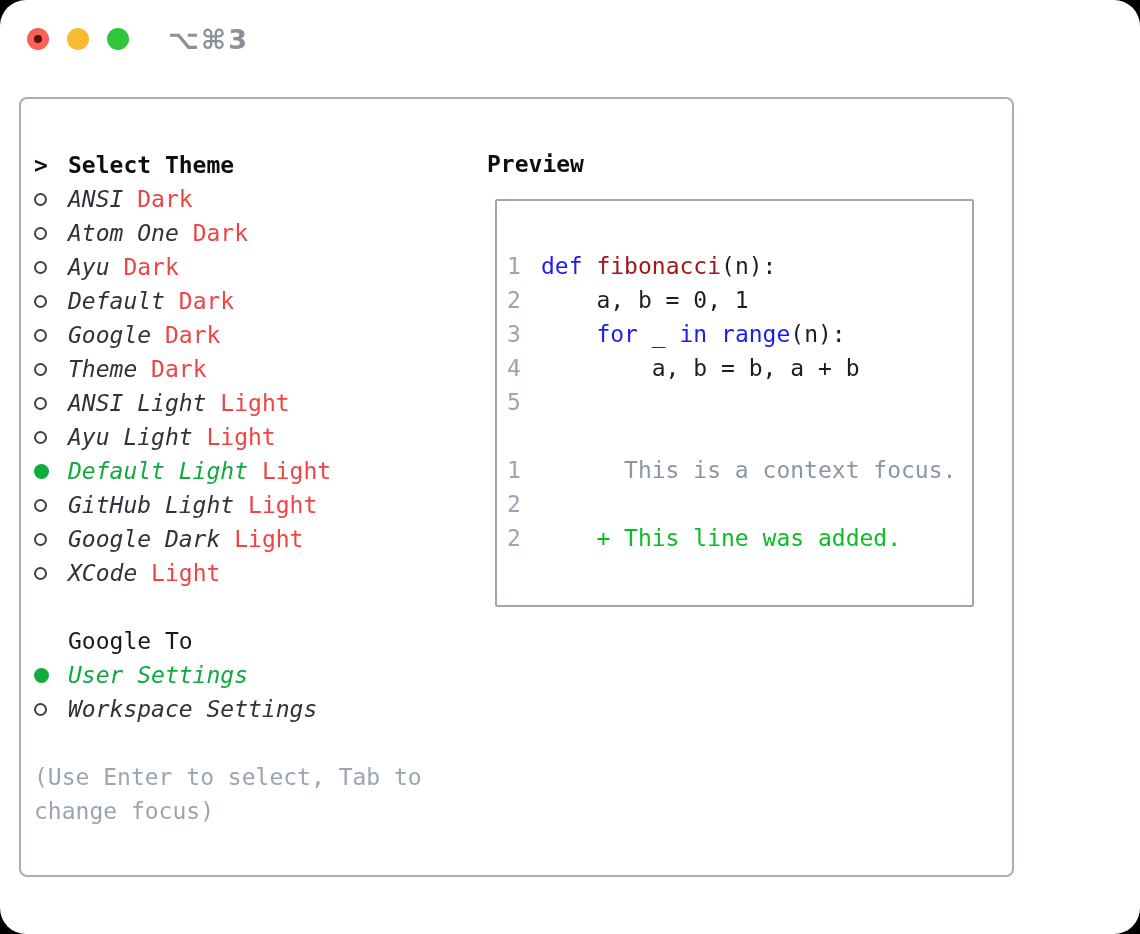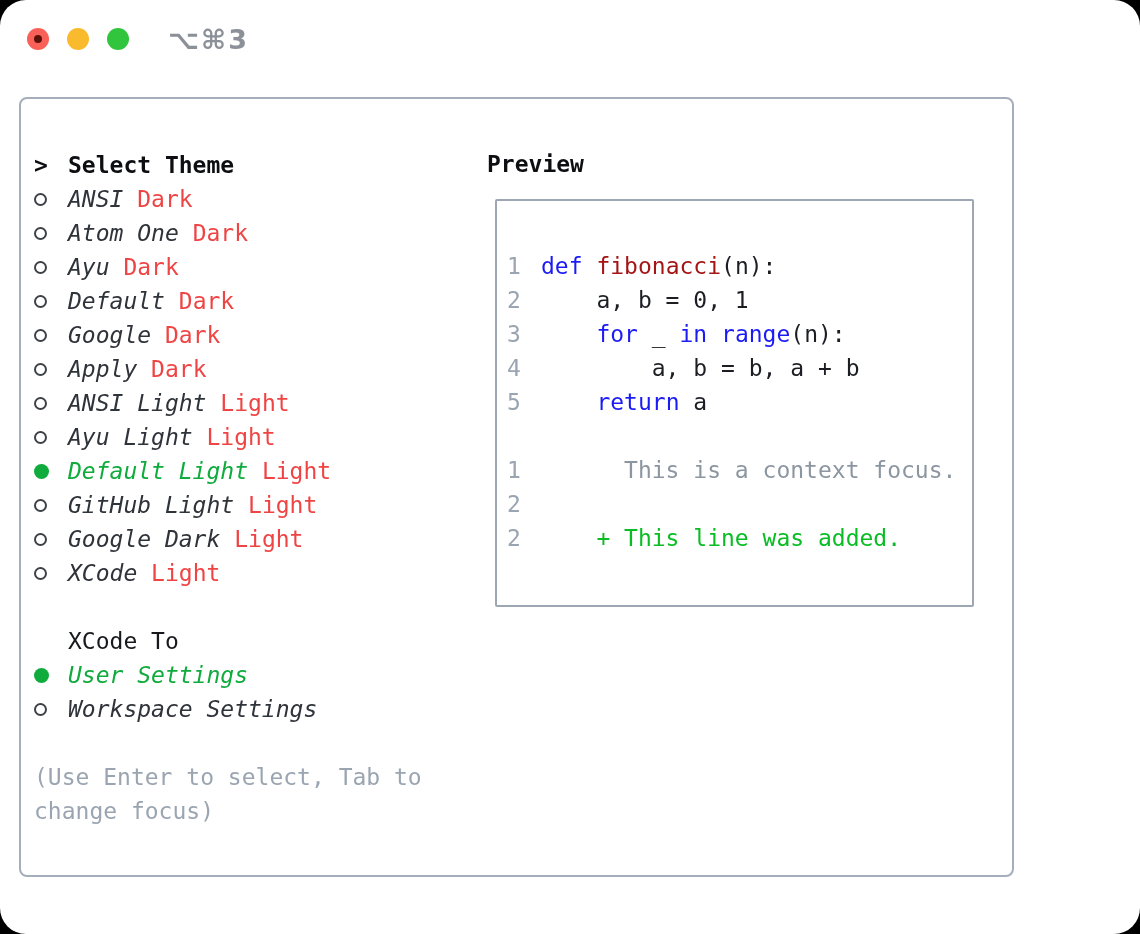--- a/index.html
+++ b/index.html
@@ -122,21 +122,21 @@
     <span class="theme-name">Default</span><span> </span><span class="badge">Dark</span>
   </div>
 
   <div class="row theme-item">
     <span class="marker-col"><span class="circle"></span></span>
     <span class="theme-name">Google</span><span> </span><span class="badge">Dark</span>
   </div>
 
   <div class="row theme-item">
     <span class="marker-col"><span class="circle"></span></span>
-    <span class="theme-name">Apply</span><span> </span><span class="badge">Dark</span>
+    <span class="theme-name">Theme</span><span> </span><span class="badge">Dark</span>
   </div>
 
   <div class="row theme-item">
     <span class="marker-col"><span class="circle"></span></span>
     <span class="theme-name">ANSI Light</span><span> </span><span class="badge">Light</span>
   </div>
 
   <div class="row theme-item">
     <span class="marker-col"><span class="circle"></span></span>
     <span class="theme-name">Ayu Light</span><span> </span><span class="badge">Light</span>
@@ -160,21 +160,21 @@
   <div class="row theme-item">
     <span class="marker-col"><span class="circle"></span></span>
     <span class="theme-name">XCode</span><span> </span><span class="badge">Light</span>
   </div>
 </div>
 
       <div class="spacer"></div>
 
       <div class="row">
         <span class="marker-col"></span>
-        <span class="apply-hdr">XCode To</span>
+        <span class="apply-hdr">Google To</span>
       </div>
 
       <div>
   <div class="row apply-option selected">
     <span class="marker-col"><span class="circle"></span></span>
     <span class="theme-name">User Settings</span>
   </div>
 
   <div class="row apply-option">
     <span class="marker-col"><span class="circle"></span></span>
@@ -210,21 +210,20 @@
     <span class="ctext"><span class="tok-plain">    </span><span class="tok-keyword">for</span><span class="tok-plain"> _ </span><span class="tok-keyword">in</span><span class="tok-plain"> </span><span class="tok-keyword">range</span><span class="tok-plain">(n):</span></span>
   </div>
 
   <div class="crow">
     <span class="lnum">4</span>
     <span class="ctext"><span class="tok-plain">        a, b = b, a + b</span></span>
   </div>
 
   <div class="crow">
     <span class="lnum">5</span>
-    <span class="ctext"><span class="tok-plain">    </span><span class="tok-keyword">return</span><span class="tok-plain"> a</span></span>
   </div>
 
   <div class="crow">
     <span class="lnum"></span>
     <span class="ctext"></span>
   </div>
 
   <div class="crow">
     <span class="lnum">1</span>
     <span class="ctext"><span class="tok-context">      This is a context focus.</span></span>

